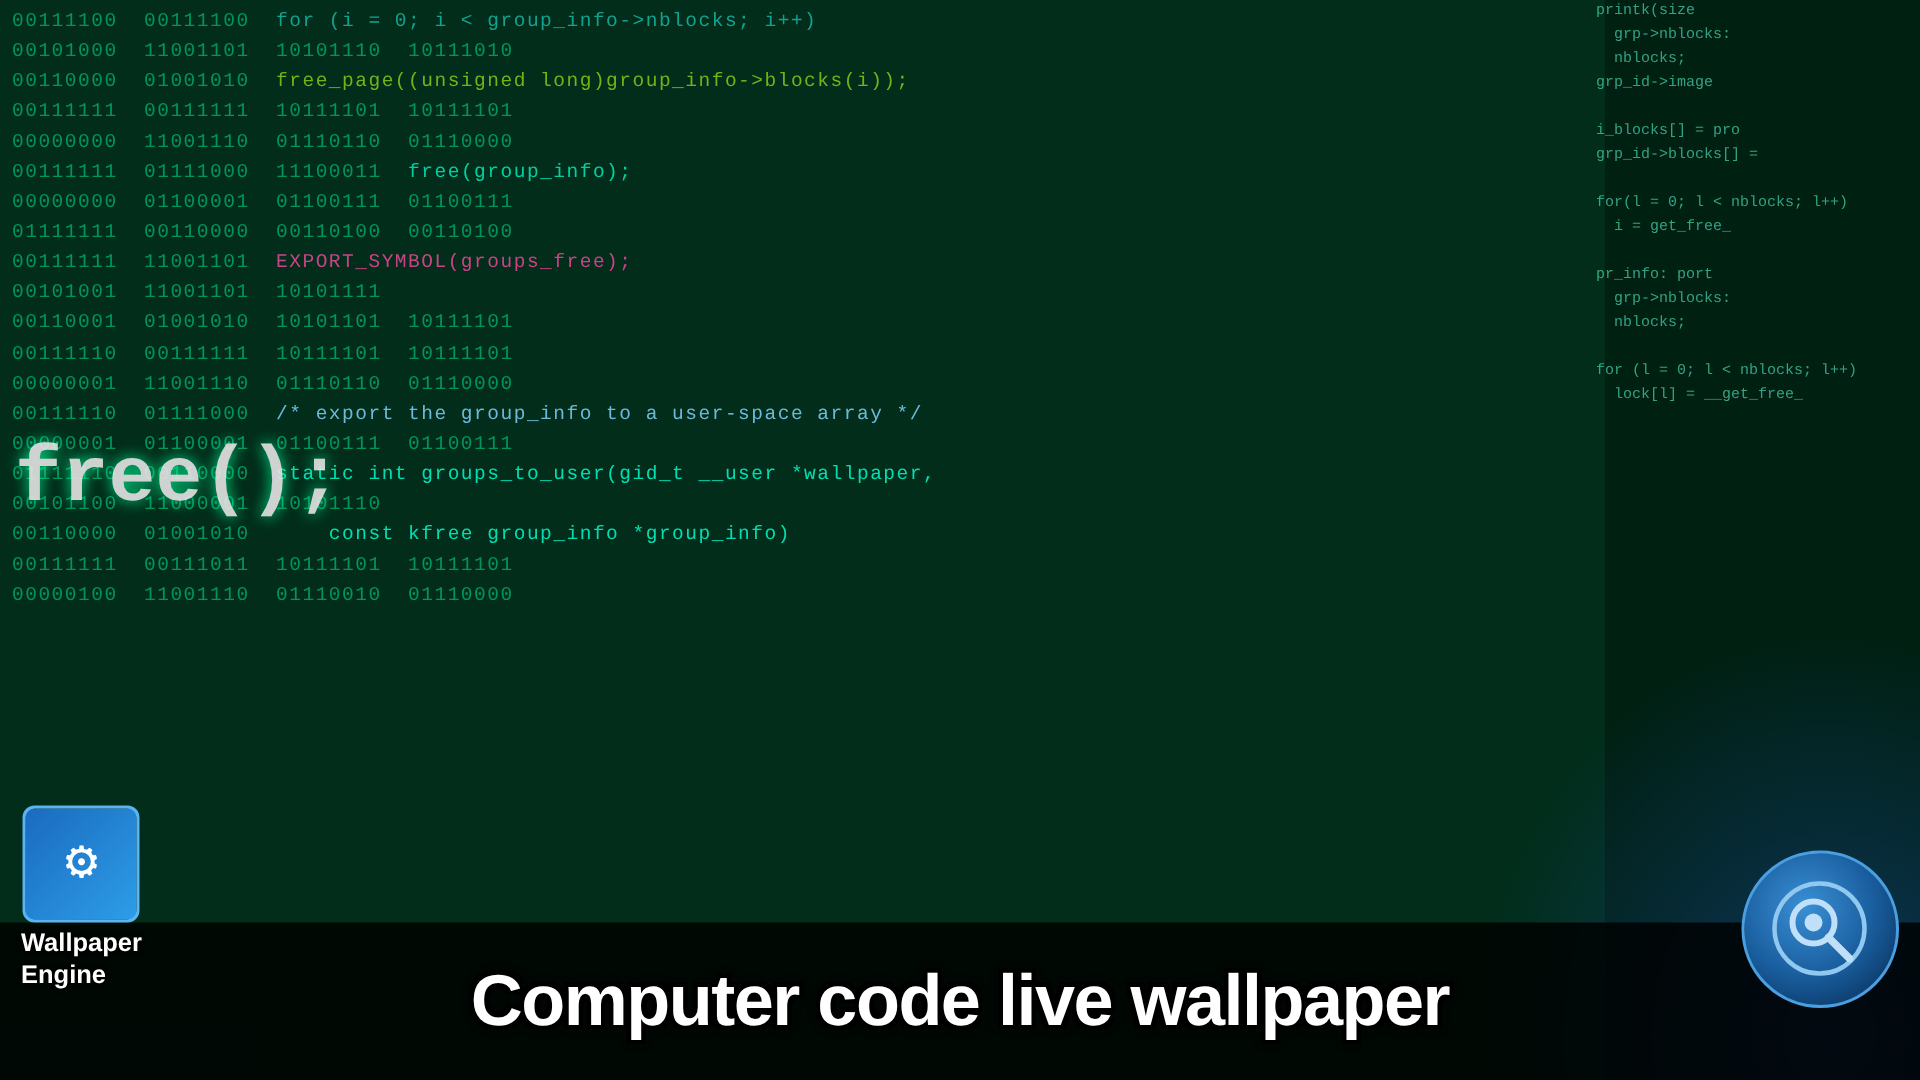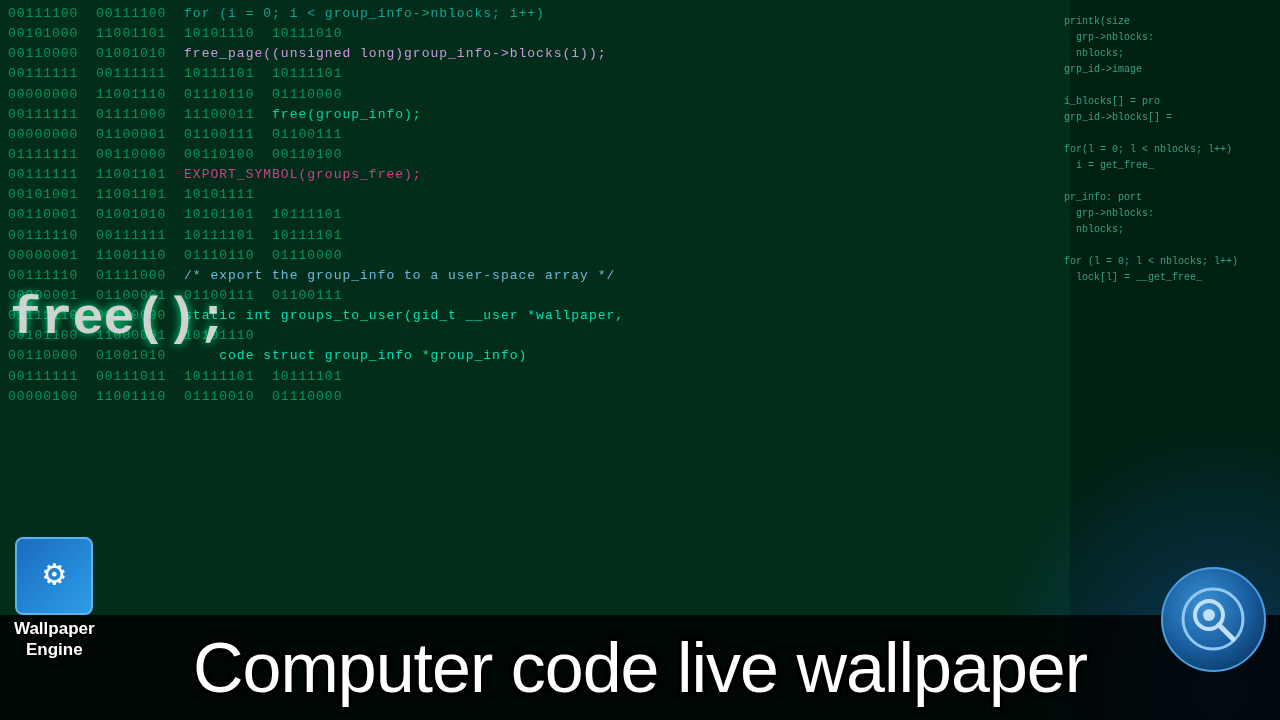--- a/index.html
+++ b/index.html
@@ -37,21 +37,21 @@
       position: absolute;
       right: 0;
       top: 0;
       width: 220px;
       height: 100%;
       color: #00c880;
       font-size: 11px;
       line-height: 1.5;
       white-space: pre;
       opacity: 0.75;
-      padding: 14px 4px;
+      padding: 0 4px;
       text-align: left;
     }
 
     
     .large-code-text {
       position: absolute;
       left: 0;
       top: 290px;
       color: #e5e5e5;
       font-size: 52px;
@@ -69,22 +69,22 @@
       left: 0;
       right: 0;
       height: 105px;
       background: rgba(0,0,0,0.82);
       display: flex;
       align-items: center;
       justify-content: center;
     }
 
     .bottom-title {
-      font-size: 70px;
-      font-weight: 400;
+      font-size: 48px;
+      font-weight: 700;
       color: #fff;
       font-family: Arial Black, Arial, sans-serif;
       text-shadow:
         -3px -3px 0 #000,
          3px -3px 0 #000,
         -3px  3px 0 #000,
          3px  3px 0 #000,
          0    0   8px rgba(0,0,0,0.5);
       letter-spacing: -1px;
       line-height: 1;
@@ -117,21 +117,20 @@
       color: white;
       font-size: 36px;
       line-height: 1;
     }
 
     .we-label {
       color: #fff;
       font-size: 17px;
       font-weight: bold;
       font-family: Arial, sans-serif;
-      text-align: center;
       text-shadow: 1px 1px 3px #000, -1px -1px 3px #000;
       line-height: 1.2;
     }
 
     
     .steam-icon {
       position: absolute;
       bottom: 48px;
       right: 14px;
       width: 105px;
@@ -172,36 +171,36 @@
       background: rgba(0, 10, 5, 0.35);
     }
   </style>
 </head>
 <body>
 
 <div id="bg">
 
   <div class="code-layer">00111100  00111100  <span style="color:#14b8a6">for (i = 0; i &lt; group_info-&gt;nblocks; i++)</span>
 00101000  11001101  10101110  10111010
-00110000  01001010  <span style="color:#f0abfc">free_page((unsigned long)group_info-&gt;blocks(i));</span>
+00110000  01001010  <span style="color:#84cc16">free_page((unsigned long)group_info-&gt;blocks(i));</span>
 00111111  00111111  10111101  10111101
 00000000  11001110  01110110  01110000
 00111111  01111000  11100011  <span style="color:#00eebb">free(group_info);</span>
 00000000  01100001  01100111  01100111
 01111111  00110000  00110100  00110100
 00111111  11001101  <span style="color:#ec4899">EXPORT_SYMBOL(groups_free);</span>
 00101001  11001101  10101111
 00110001  01001010  10101101  10111101
 00111110  00111111  10111101  10111101
 00000001  11001110  01110110  01110000
 00111110  01111000  <span style="color:#7dd3fc">/* export the group_info to a user-space array */</span>
 00000001  01100001  01100111  01100111
 01111110  00110000  <span style="color:#00ffcc">static int groups_to_user(gid_t __user *wallpaper,</span>
 00101100  11000001  10101110
-00110000  01001010  <span style="color:#00ffcc">    code struct group_info *group_info)</span>
+00110000  01001010  <span style="color:#00ffcc">    const kfree group_info *group_info)</span>
 00111111  00111011  10111101  10111101
 00000100  11001110  01110010  01110000
 </div>
 
   <div class="large-code-text">free();</div>
 
   <div class="right-panel-overlay"></div>
 
   <div class="code-layer-right" style="color:#44ccaa; font-size:10px; line-height:1.6;">printk(size<br>&nbsp;&nbsp;grp-&gt;nblocks:<br>&nbsp;&nbsp;nblocks;<br>grp_id-&gt;image<br><br>i_blocks[] = pro<br>grp_id-&gt;blocks[] =<br><br>for(l = 0; l &lt; nblocks; l++)<br>&nbsp;&nbsp;i = get_free_<br><br>pr_info: port<br>&nbsp;&nbsp;grp-&gt;nblocks:<br>&nbsp;&nbsp;nblocks;<br><br>for (l = 0; l &lt; nblocks; l++)<br>&nbsp;&nbsp;lock[l] = __get_free_</div>
 

